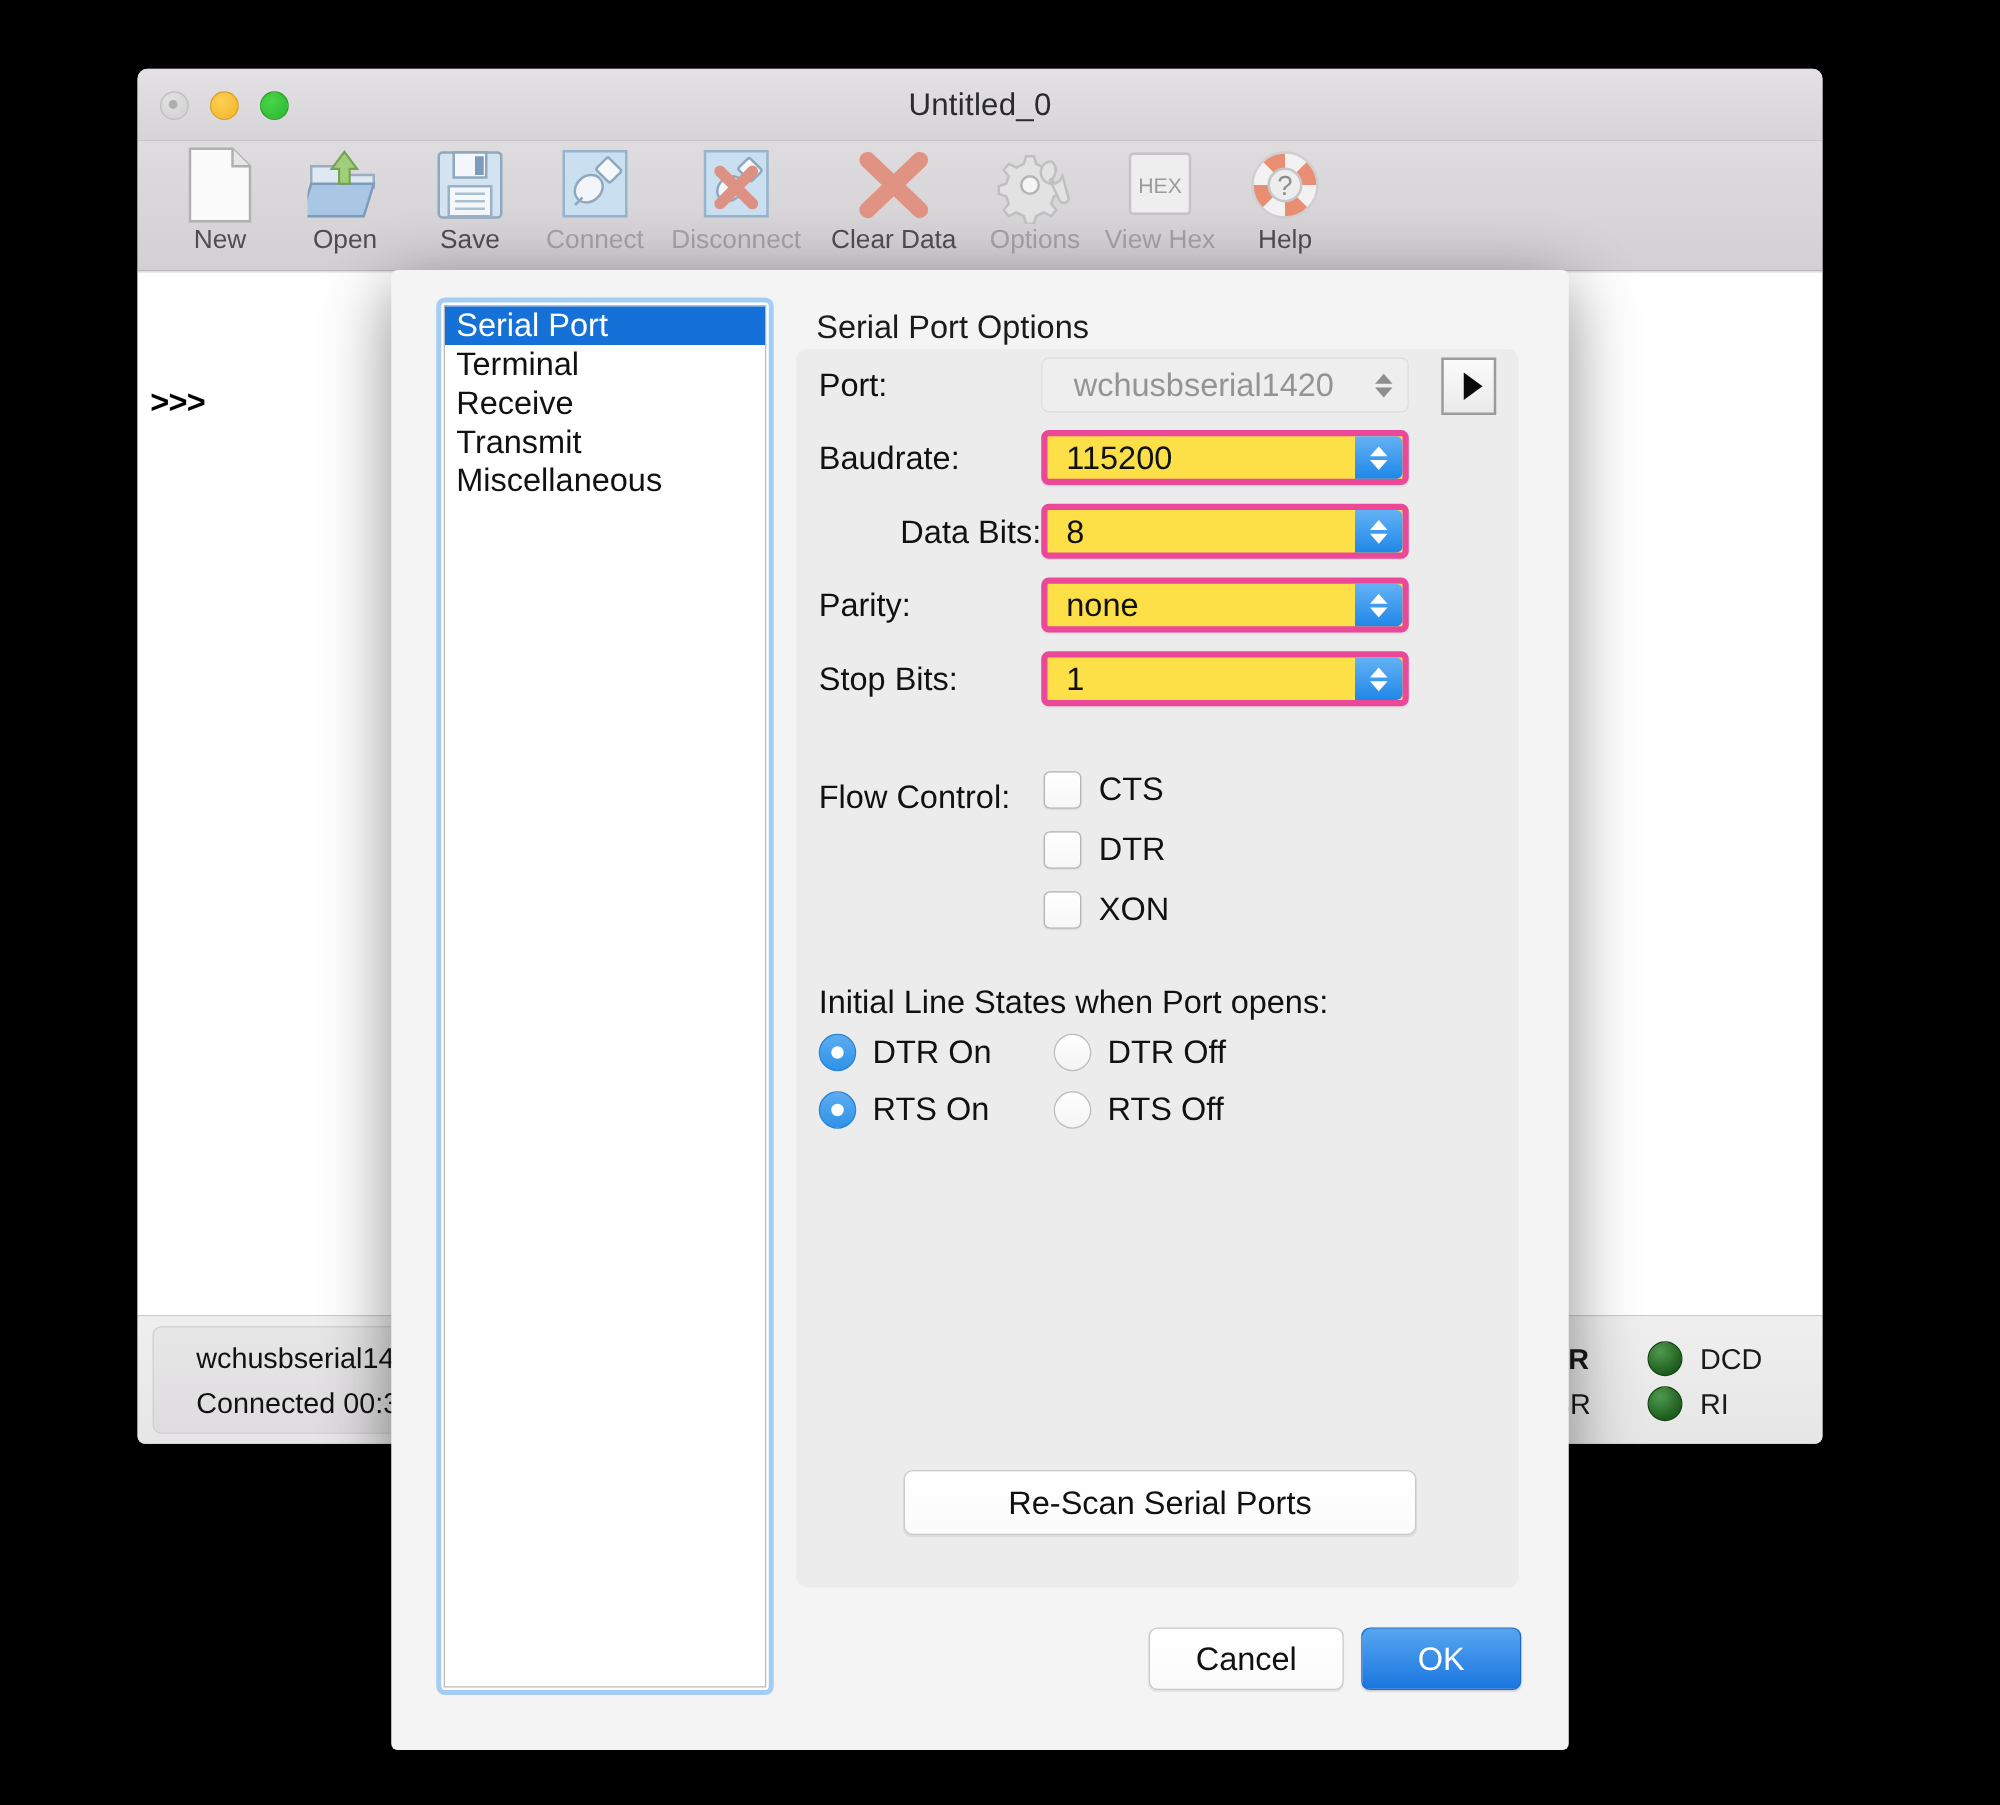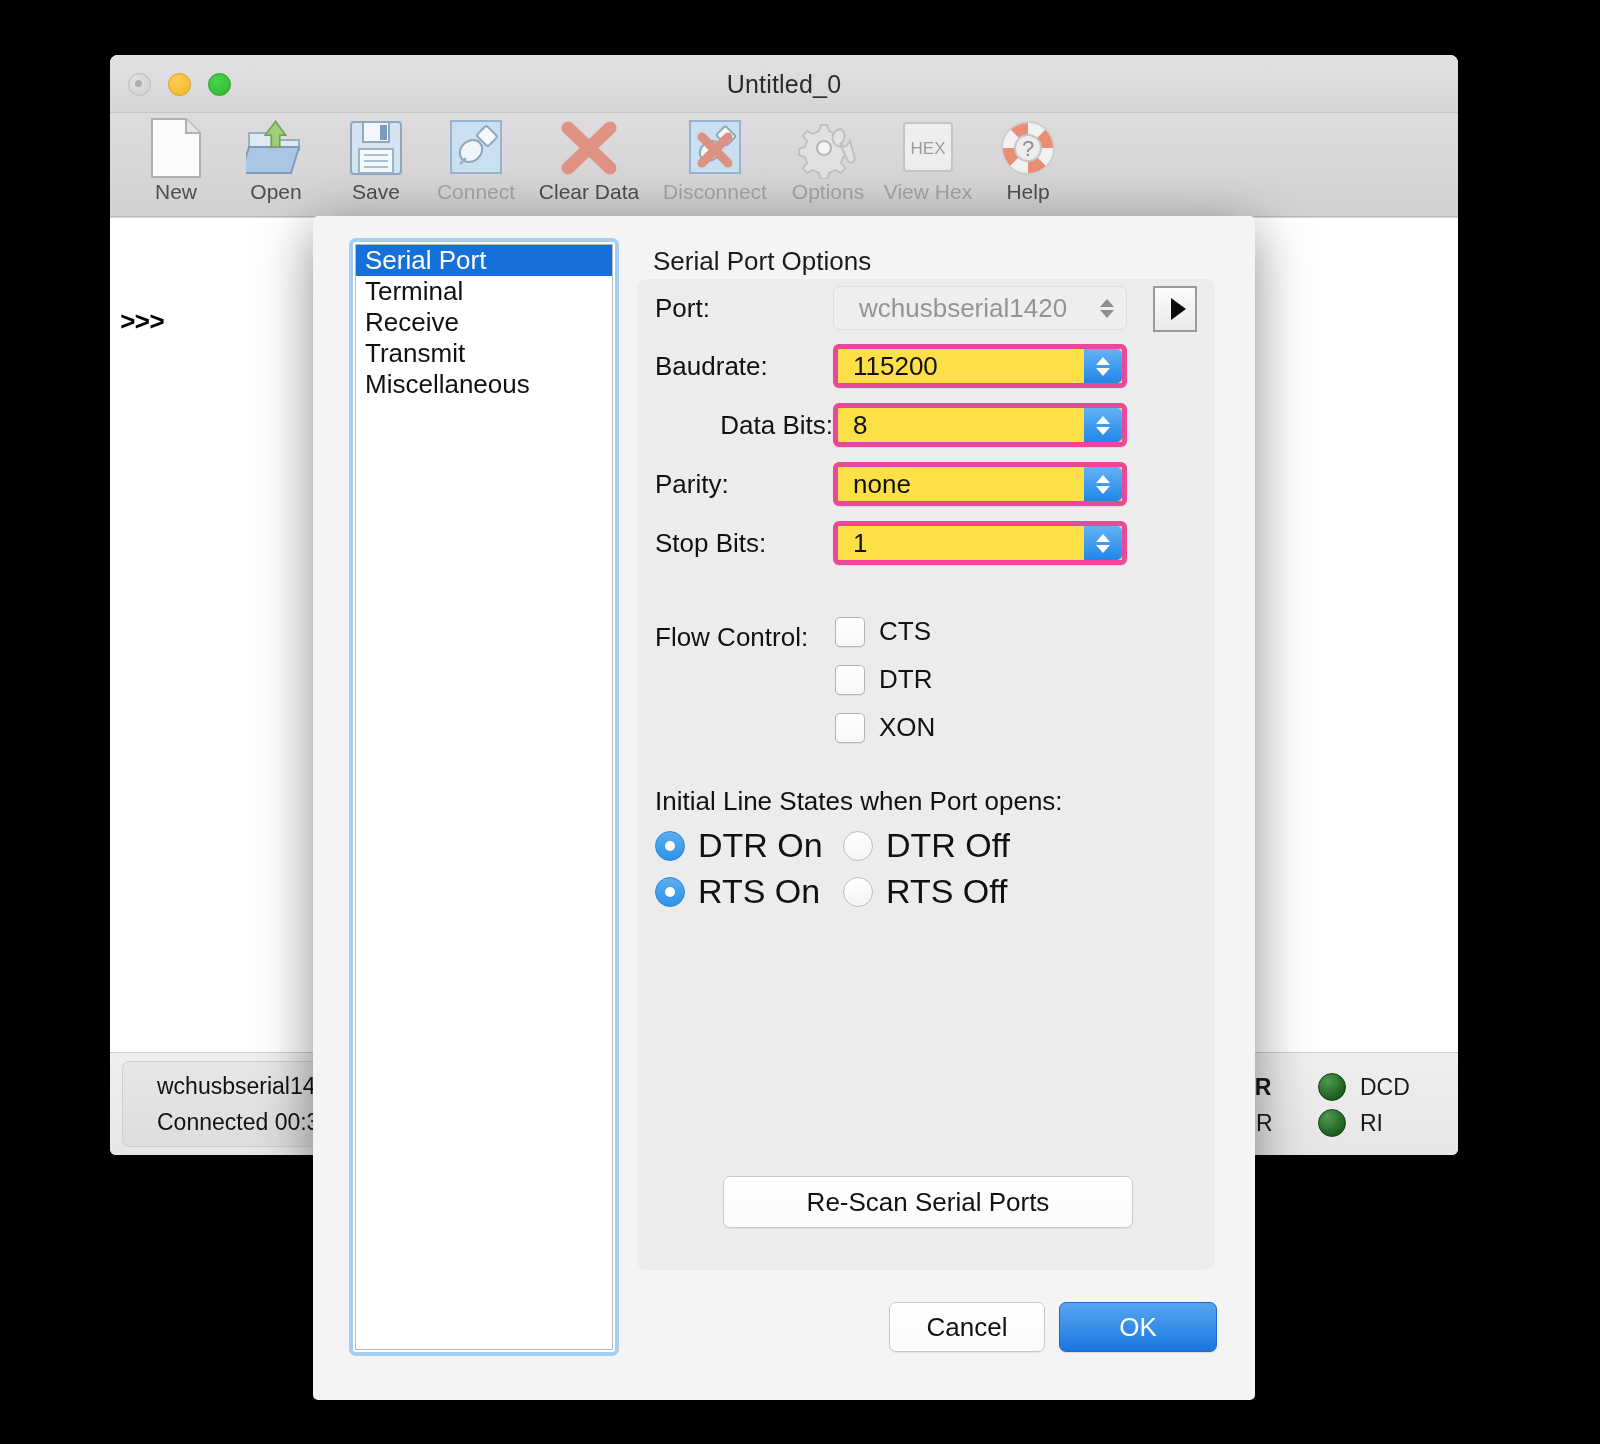--- a/index.html
+++ b/index.html
@@ -392,21 +392,21 @@
   }
   .radio.on::after {
     content: "";
     position: absolute;
     left: 9px; top: 9px;
     width: 10px; height: 10px;
     border-radius: 50%;
     background: #ffffff;
   }
   .radio-label {
-    font-size: 34px;
+    font-size: 26px;
     color: #111;
     margin-left: 13px;
     text-align: right;
   }
 
   
   #rescan-button {
     position: absolute;
     left: 86px;
     top: 898px;
@@ -442,21 +442,21 @@
   }
   #cancel-button {
     width: 156px;
     background: linear-gradient(to bottom, #ffffff, #fbfbfb);
     border: 1px solid #c9c9c9;
     color: #111;
     margin-right: 14px;
     box-shadow: 0 1px 1px rgba(0,0,0,0.07);
   }
   #ok-button {
-    width: 158px;
+    width: 128px;
     background: linear-gradient(to bottom, #56a5ef, #1a76e0);
     border: 1px solid #1a6bcd;
     color: #ffffff;
     box-shadow: 0 1px 1px rgba(0,0,0,0.12);
     text-align: right;
   }
 </style>
 </head>
 <body>
 
@@ -512,45 +512,45 @@
         <svg width="60" height="62" viewBox="0 0 60 62">
           <rect x="5" y="4" width="50" height="52" fill="#cadff0" stroke="#97b4cc" stroke-width="2"></rect>
           <ellipse cx="25" cy="34" rx="12" ry="10" transform="rotate(-42 25 34)" fill="#f2f6fa" stroke="#8fa8be" stroke-width="2"></ellipse>
           <rect x="33" y="12" width="16" height="14" rx="2" transform="rotate(45 41 19)" fill="#f6f9fc" stroke="#8fa8be" stroke-width="2"></rect>
           <line x1="14" y1="47" x2="20" y2="41" stroke="#8fa8be" stroke-width="2"></line>
         </svg>
       </div>
       <div class="tb-label">Connect</div>
     </div>
 
-    <div class="tb-item" style="width:126px">
-      <div class="tb-icon">
-        <svg width="64" height="62" viewBox="0 0 64 62">
-          <g stroke="#e09383" stroke-width="13" stroke-linecap="round">
-            <line x1="11" y1="11" x2="53" y2="51"></line>
-            <line x1="53" y1="11" x2="11" y2="51"></line>
-          </g>
-        </svg>
-      </div>
-      <div class="tb-label">Clear Data</div>
-    </div>
-
     <div class="tb-item disabled" style="width:126px">
       <div class="tb-icon">
         <svg width="60" height="62" viewBox="0 0 60 62">
           <rect x="5" y="4" width="50" height="52" fill="#cadff0" stroke="#97b4cc" stroke-width="2"></rect>
           <ellipse cx="25" cy="34" rx="11" ry="9" transform="rotate(-42 25 34)" fill="#f2f6fa" stroke="#8fa8be" stroke-width="2"></ellipse>
           <rect x="34" y="12" width="15" height="13" rx="2" transform="rotate(45 41 18)" fill="#f6f9fc" stroke="#8fa8be" stroke-width="2"></rect>
           <g stroke="#dd9182" stroke-width="9" stroke-linecap="round">
             <line x1="17" y1="20" x2="43" y2="46"></line>
             <line x1="43" y1="20" x2="17" y2="46"></line>
           </g>
         </svg>
       </div>
       <div class="tb-label">Disconnect</div>
+    </div>
+
+    <div class="tb-item" style="width:126px">
+      <div class="tb-icon">
+        <svg width="64" height="62" viewBox="0 0 64 62">
+          <g stroke="#e09383" stroke-width="13" stroke-linecap="round">
+            <line x1="11" y1="11" x2="53" y2="51"></line>
+            <line x1="53" y1="11" x2="11" y2="51"></line>
+          </g>
+        </svg>
+      </div>
+      <div class="tb-label">Clear Data</div>
     </div>
 
     <div class="tb-item disabled">
       <div class="tb-icon">
         <svg width="62" height="62" viewBox="0 0 62 62">
           <g fill="#e2e2e2" stroke="#c0c0c0" stroke-width="2">
             <path d="M24 8 l6 0 l2 6 l6 3 l6 -3 l4 5 l-4 5 l2 6 l6 2 l0 6 l-6 2 l-2 6 l4 5 l-4 5 l-6 -3 l-6 3 l-2 6 l-6 0 l-2 -6 l-6 -3 l-6 3 l-4 -5 l4 -5 l-2 -6 l-6 -2 l0 -6 l6 -2 l2 -6 l-4 -5 l4 -5 l6 3 l6 -3 z"></path>
           </g>
           <circle cx="27" cy="31" r="7" fill="#f5f5f5" stroke="#b5b5b5" stroke-width="2"></circle>
           <path d="M44 12 a9 9 0 1 0 9 12 l5 18 a4 4 0 0 1 -7 2 l-8 -17 a9 9 0 0 0 1 -15z" fill="#e2e2e2" stroke="#c0c0c0" stroke-width="2"></path>

